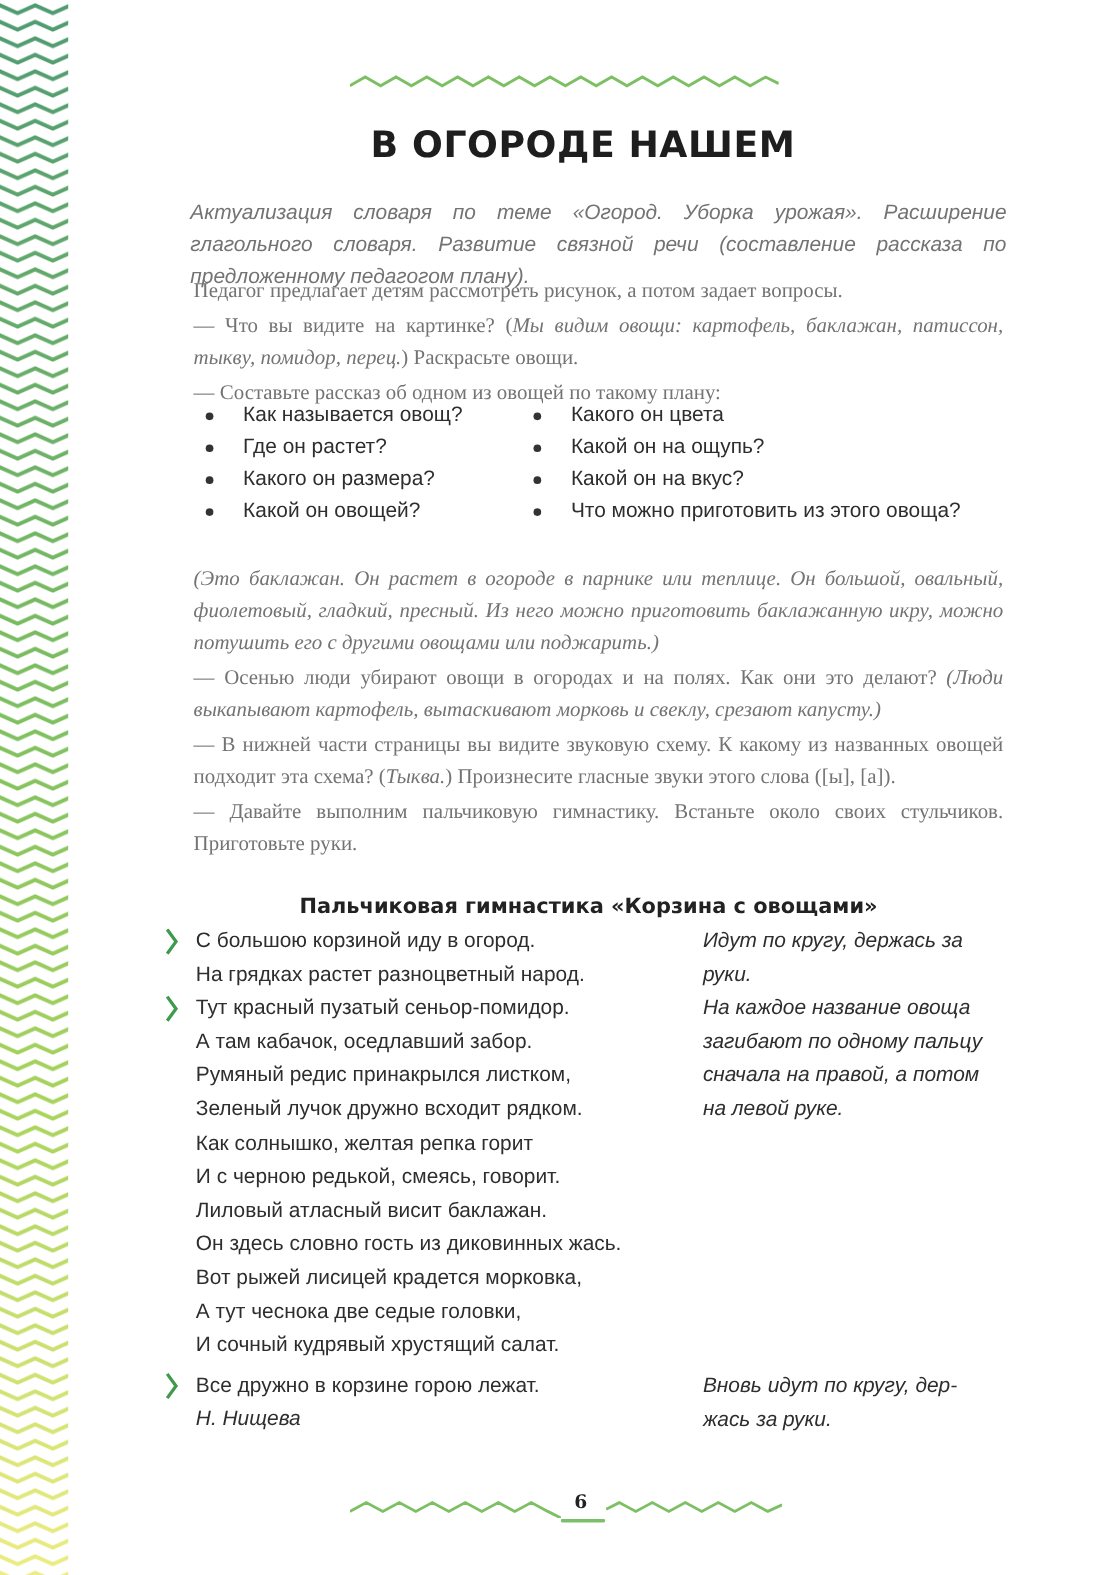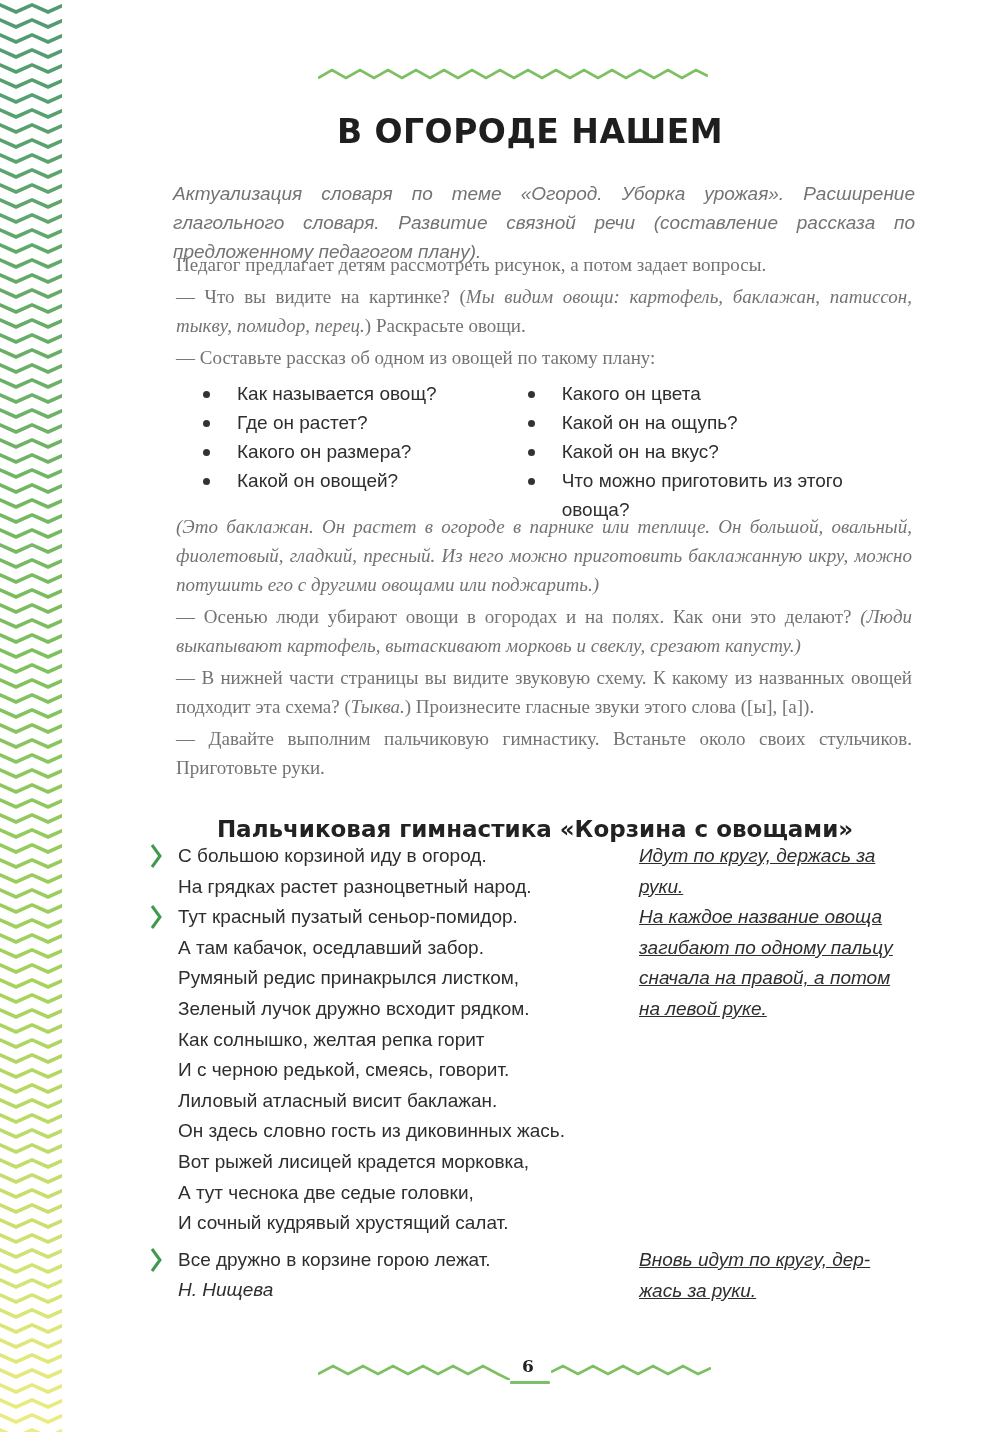--- a/index.html
+++ b/index.html
@@ -24,45 +24,45 @@
     }
     .p { margin:3px; text-indent:0;font-family:Liberation Serif, serif; }
     i { font-style:italic; }
     .intro { top:160px; font-style:italic; }
     .body1 { top:247px; }
     .bullets {
       position:absolute; top:363px; left:185px; width:740px;
       font-family:"Liberation Sans", sans-serif; font-size:19px; line-height:29px; color:#2e2e2e;
       display:flex;
     }
-    .bcol { list-style:none; margin:16px; padding:0; }
+    .bcol { list-style:none; margin:0; padding:0; }
     .bcol.left { width:298px; }
     .bcol li { position:relative; padding-left:36px; }
     .bcol li::before {
       content:""; position:absolute; left:2px; top:12px; width:7px; height:7px; border-radius:50%; background:#333;
     }
     .answer { top:509px; }
     .subhead {
       position:absolute; left:160px; width:750px; top:797px; text-align:center;
-      font-family:"DejaVu Sans", sans-serif; font-weight:bold; font-size:23px; color:#222;
+      font-family:"DejaVu Sans", sans-serif; font-weight:bold; font-size:19px; color:#222;
     }
     .poem {
       position:absolute; left:178px; top:841px; width:440px;
       font-family:"Liberation Sans", sans-serif; font-size:19px; line-height:30.6px; color:#2e2e2e;
     }
     .poem .line { position:relative; white-space:nowrap; }
     .poem .gap { height:6px; }
     .chev {
       position:absolute; left:-28px; top:3px; width:12px; height:24px;
     }
     .author { padding-right:88px; font-style:italic; }
     .notes {
       position:absolute; left:639px; width:260px;
       font-family:"Liberation Sans", sans-serif; font-size:19px; line-height:30.6px;
-      font-style:italic; color:#2e2e2e;text-decoration:underline;
+      font-style:italic; color:#2e2e2e;
     }
     .notes.n1 { top:841px; }
     .notes.n2 { top:1245px; }
     .pagenum {
       position:absolute; left:508px; top:1356px; width:40px; text-align:center;
       font-family:"DejaVu Serif", serif; font-weight:bold; font-size:17px; color:#222;
     }
     .pageline {
       position:absolute; left:510px; top:1381px; width:40px; height:3px; background:#7bbf6a; border-radius:1px;
     }

